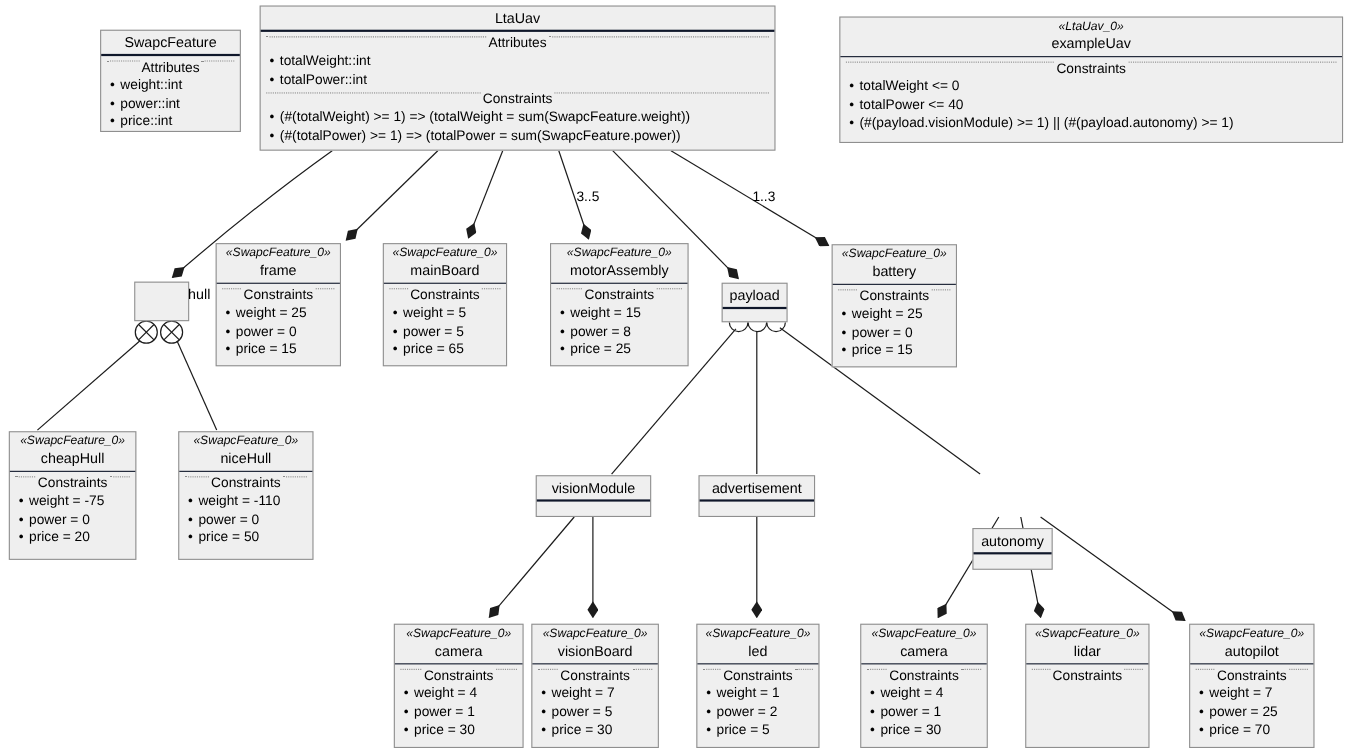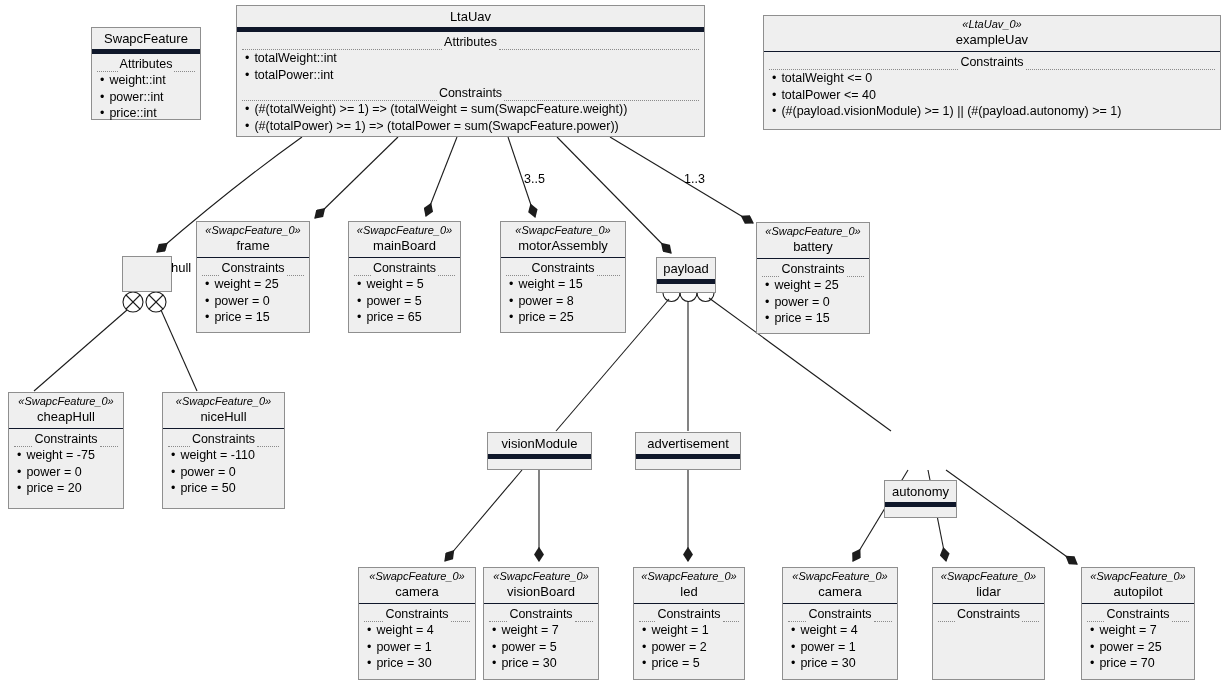--- a/index.html
+++ b/index.html
@@ -8,29 +8,29 @@
     background:#ffffff; font-family:"Liberation Sans", sans-serif; color:#000;
   }
   #edges{position:absolute; left:0; top:0; pointer-events:none;}
   .node{
     position:absolute; box-sizing:border-box;
     background:#efefef; border:1px solid #8f8f8f; font-size:12.5px;
   }
   .n-title{
     height:21px; line-height:21px; text-align:center; font-size:13px; white-space:nowrap;
   }
-  .solidsep{border-bottom:5px solid #0f172a;}
+  .solidsep{border-bottom:2px solid #0f172a;}
   .n-empty{height:14px;}
   .n-head{
     text-align:center; padding:2px 2px 3px 2px; border-bottom:1px solid #0f172a;
   }
   .stereo{font-style:italic; font-size:11px; line-height:13px; white-space:nowrap;}
   .fname{font-size:13px; line-height:17px; white-space:nowrap;}
   .sect{padding:2px 5px 0 5px;}
-  .sect-h{display:flex; align-items:flex-end; font-size:12.5px; line-height:16px; white-space:nowrap;}
+  .sect-h{display:flex; align-items:flex-start; font-size:12.5px; line-height:16px; white-space:nowrap;}
   .sect-h .rule{flex:1; border-top:1px dotted #8a8a8a; height:0; margin-top:2px;}
   .sect-h .lbl{padding:0 2px;}
   .bullet-item{line-height:16.5px; padding-left:3px; white-space:nowrap;}
   .bullet-item::before{content:"\2022"; margin-right:5px;}
   .edge-label{position:absolute; font-size:12.5px; line-height:14px; white-space:nowrap;}
 </style>
 </head>
 <body>
 
 <div id="canvas">
@@ -77,21 +77,21 @@
 
       <path d="M908,470 L853,561" marker-end="url(#diamond)"></path>
       <path d="M928,470 L946,561" marker-end="url(#diamond)"></path>
       <path d="M946,470 L1077,564" marker-end="url(#diamond)"></path>
     </g>
   </svg>
 
   <div class="edge-label" style="left:524px; top:172px;">3..5</div>
   <div class="edge-label" style="left:684px; top:172px;">1..3</div>
 
-  <div class="node" style="left:91px; top:27px; width:110px; height:93px;">
+  <div class="node" style="left:91px; top:27px; width:128px; height:93px;">
     <div class="n-title solidsep">SwapcFeature</div>
     <div class="sect">
       <div class="sect-h">
         <span class="rule"></span>
           <span class="lbl">Attributes</span>
           <span class="rule"></span>
       </div>
       <div>
           <div class="bullet-item">weight::int</div>
           <div class="bullet-item">power::int</div>

